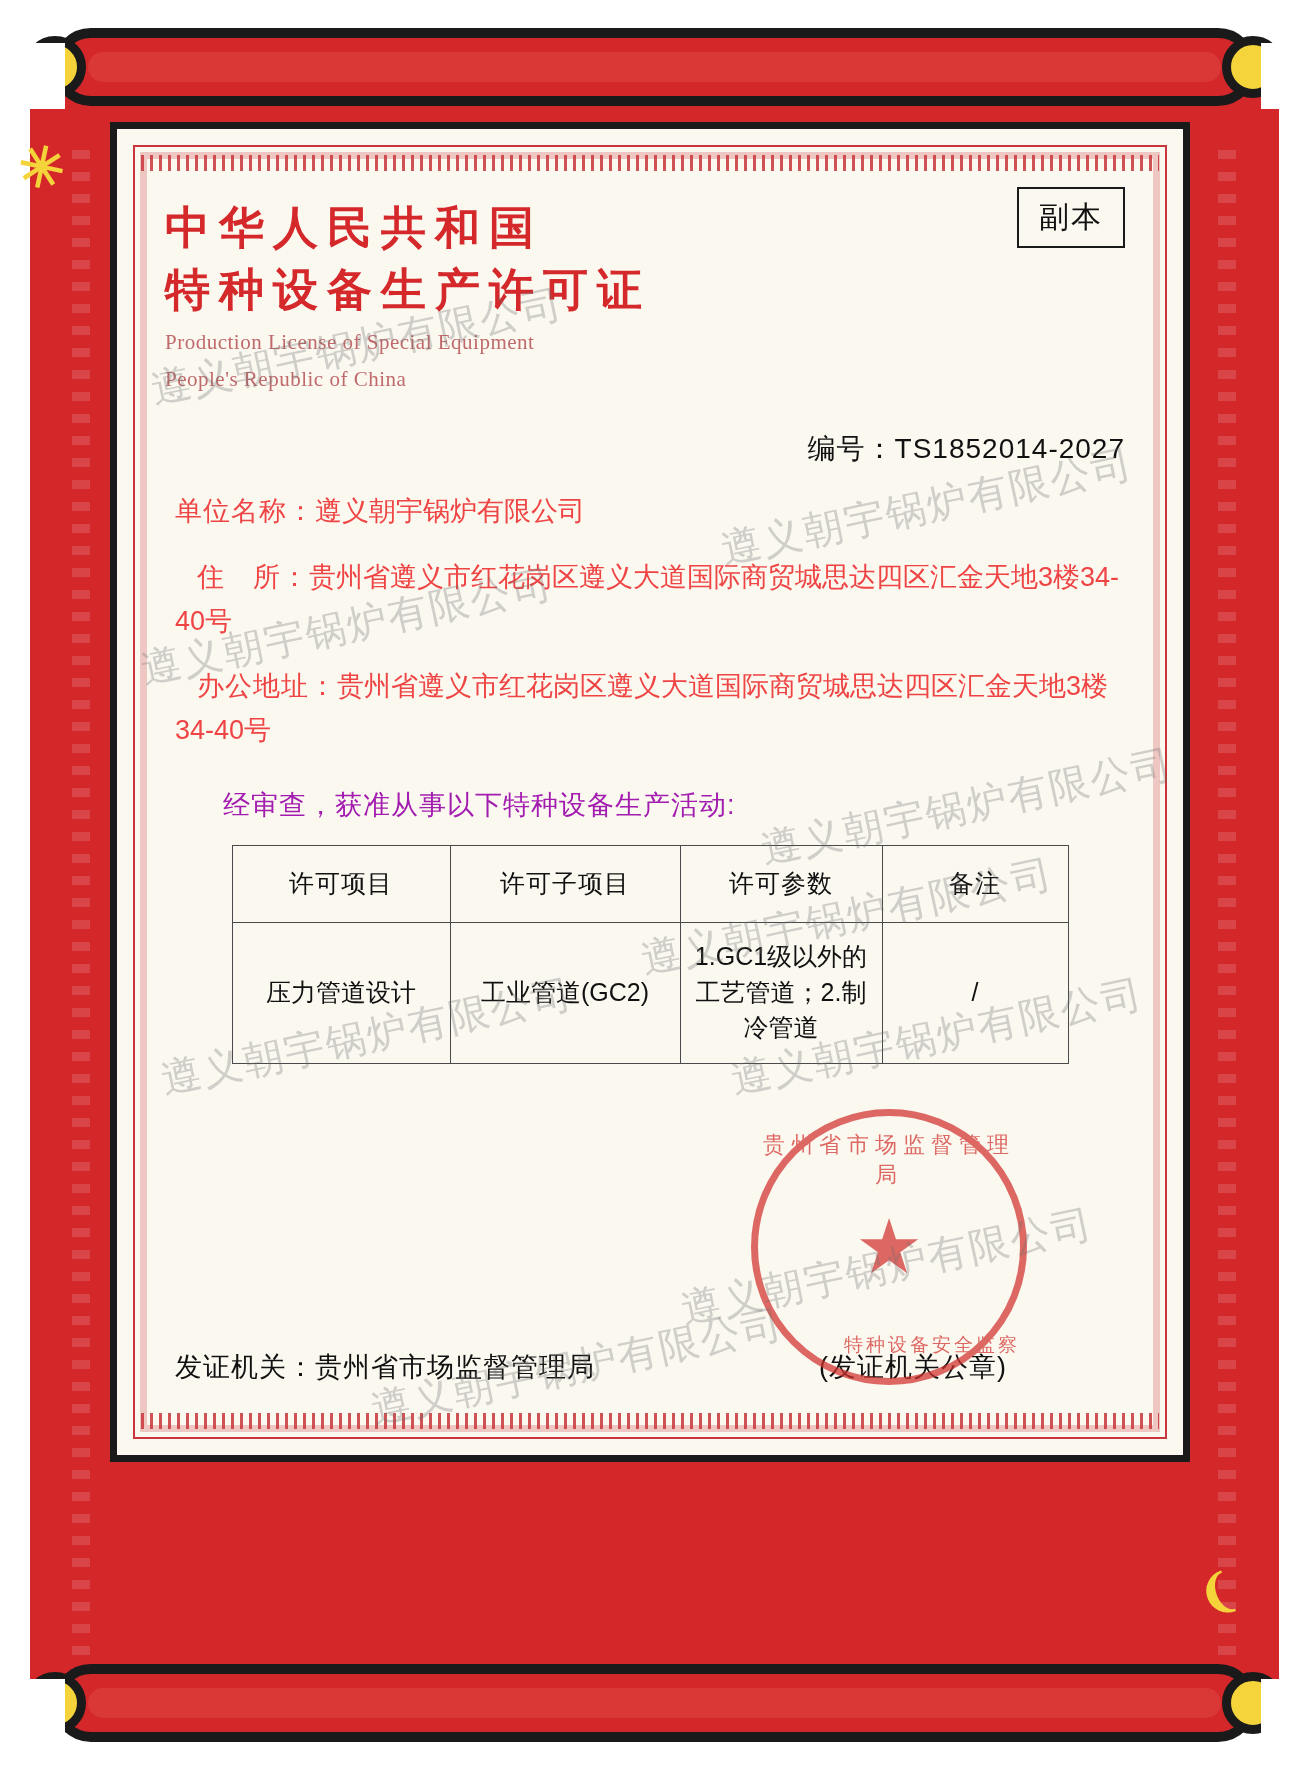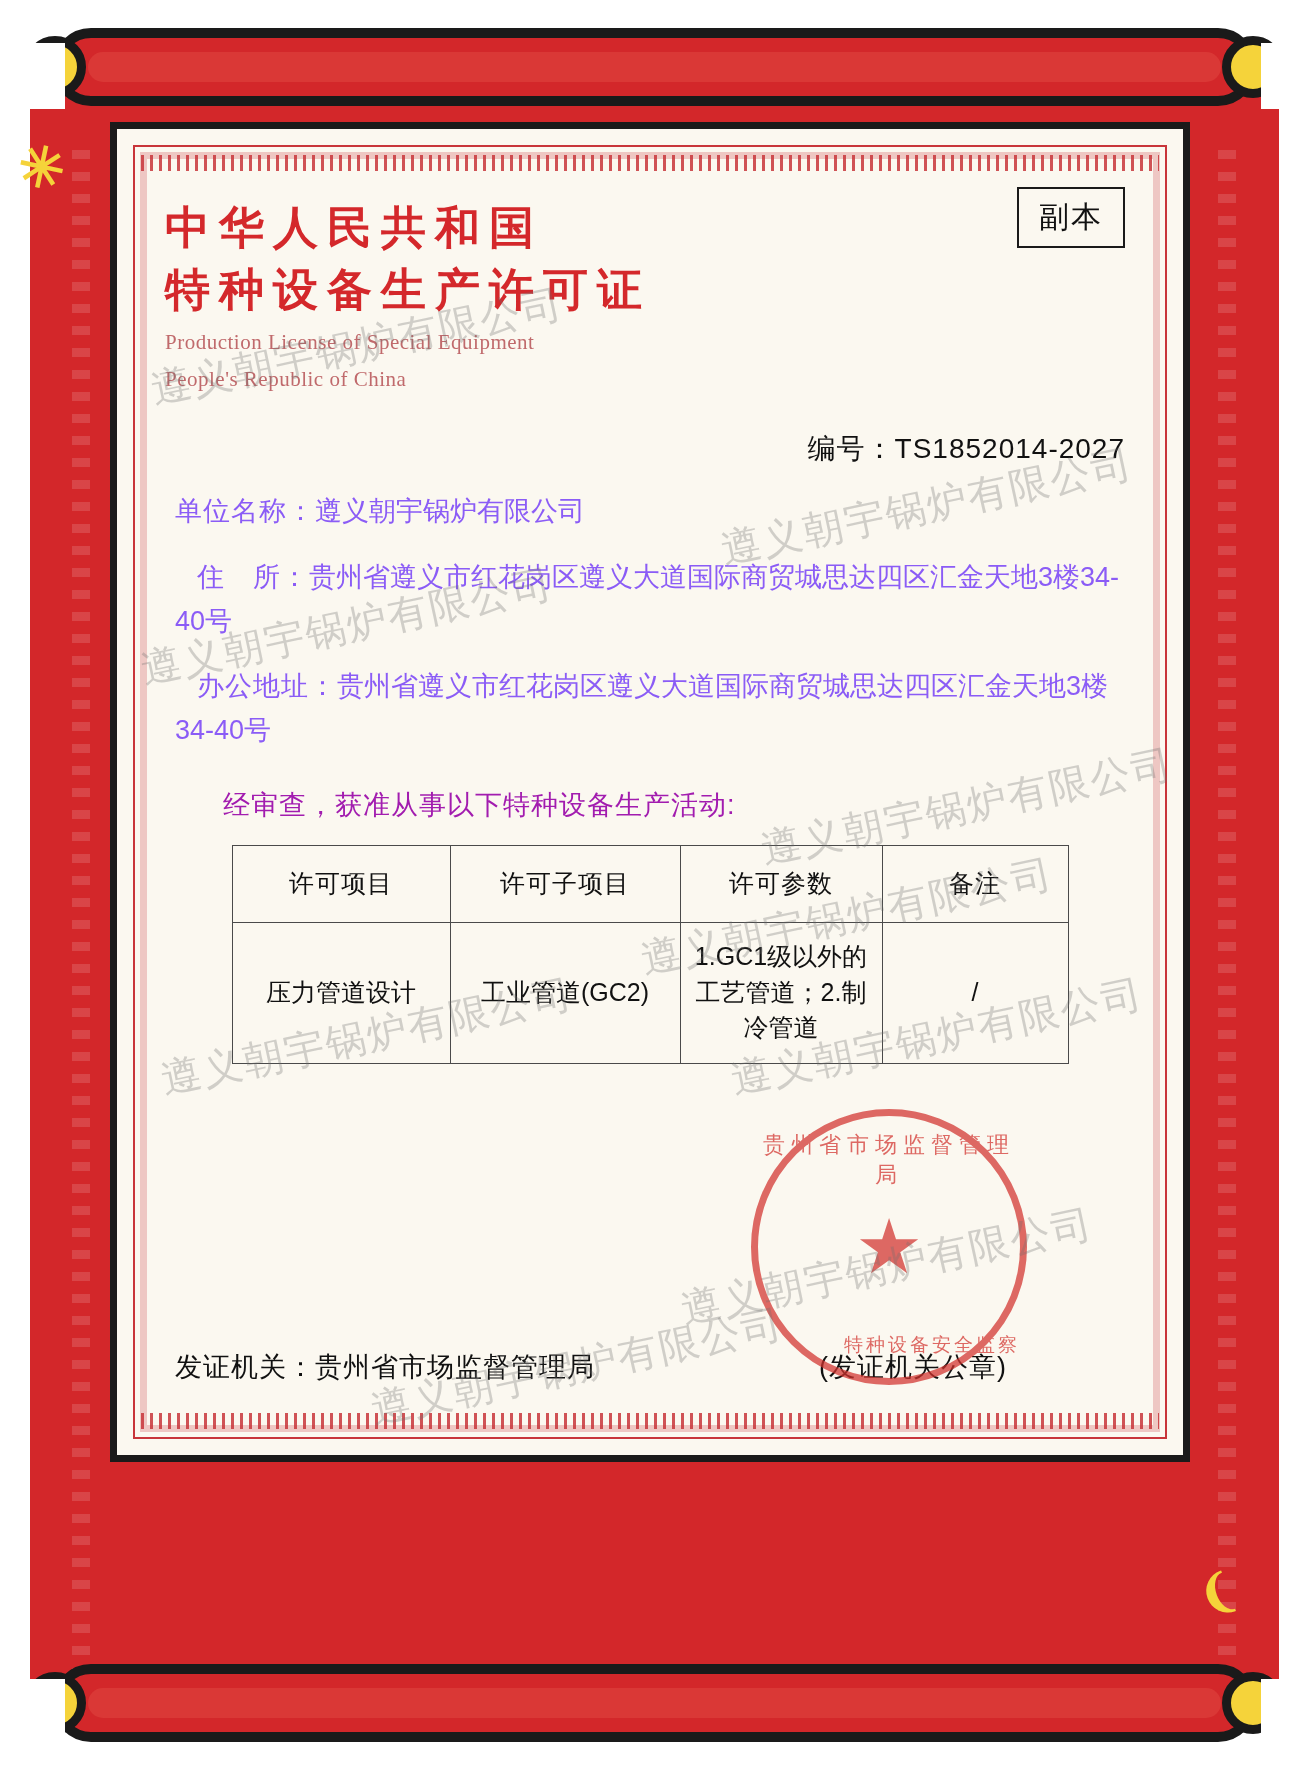--- a/index.html
+++ b/index.html
@@ -195,21 +195,21 @@
     text-align: right;
     font-size: 28px;
     color: #111;
     margin-top: 36px;
     padding-right: 10px;
     letter-spacing: 1px;
   }
 
   .field {
     font-size: 27px;
-    color: #8b5cf6;
+    color: #ef4444;
     line-height: 1.62;
     margin-top: 22px;
     padding-left: 10px;
   }
   .field .lbl { letter-spacing: 1px; }
   .field.indent { text-indent: 22px; }
 
   .approve-line {
     font-size: 27px;
     color: #a21caf;

